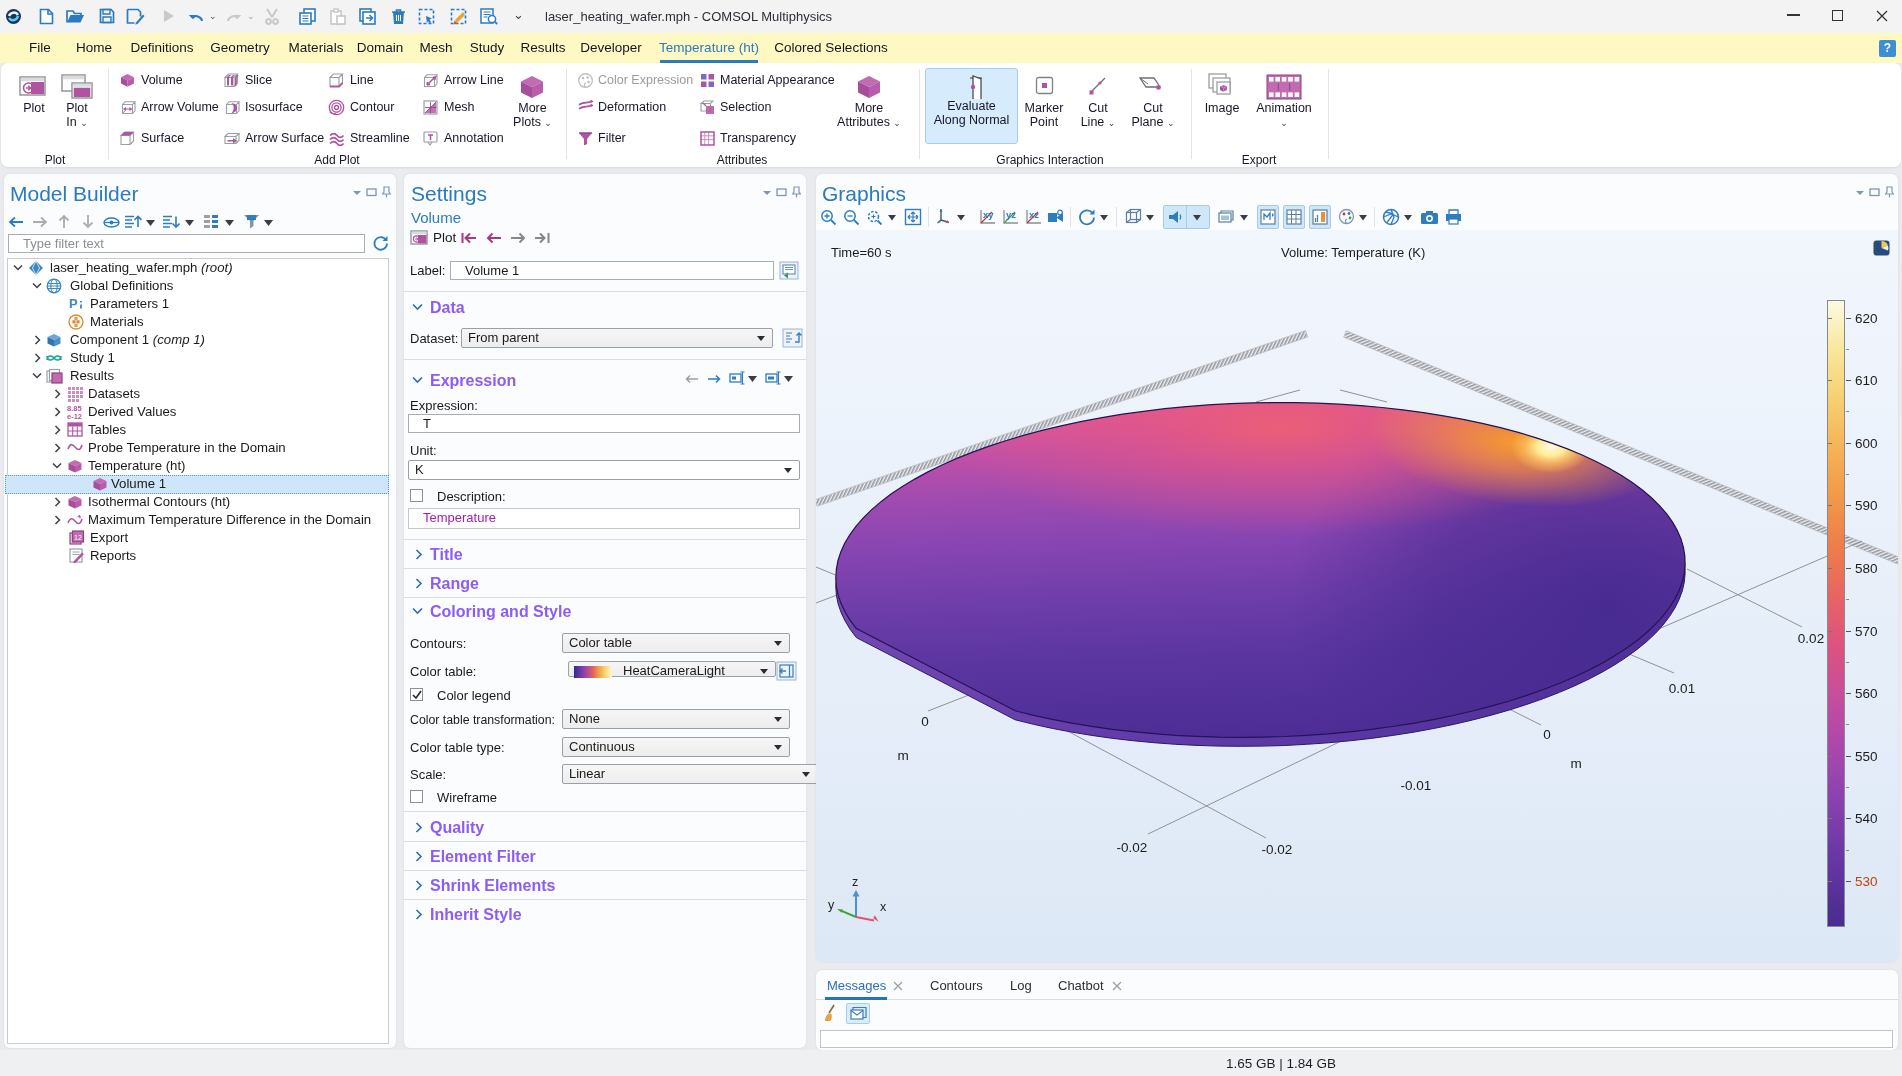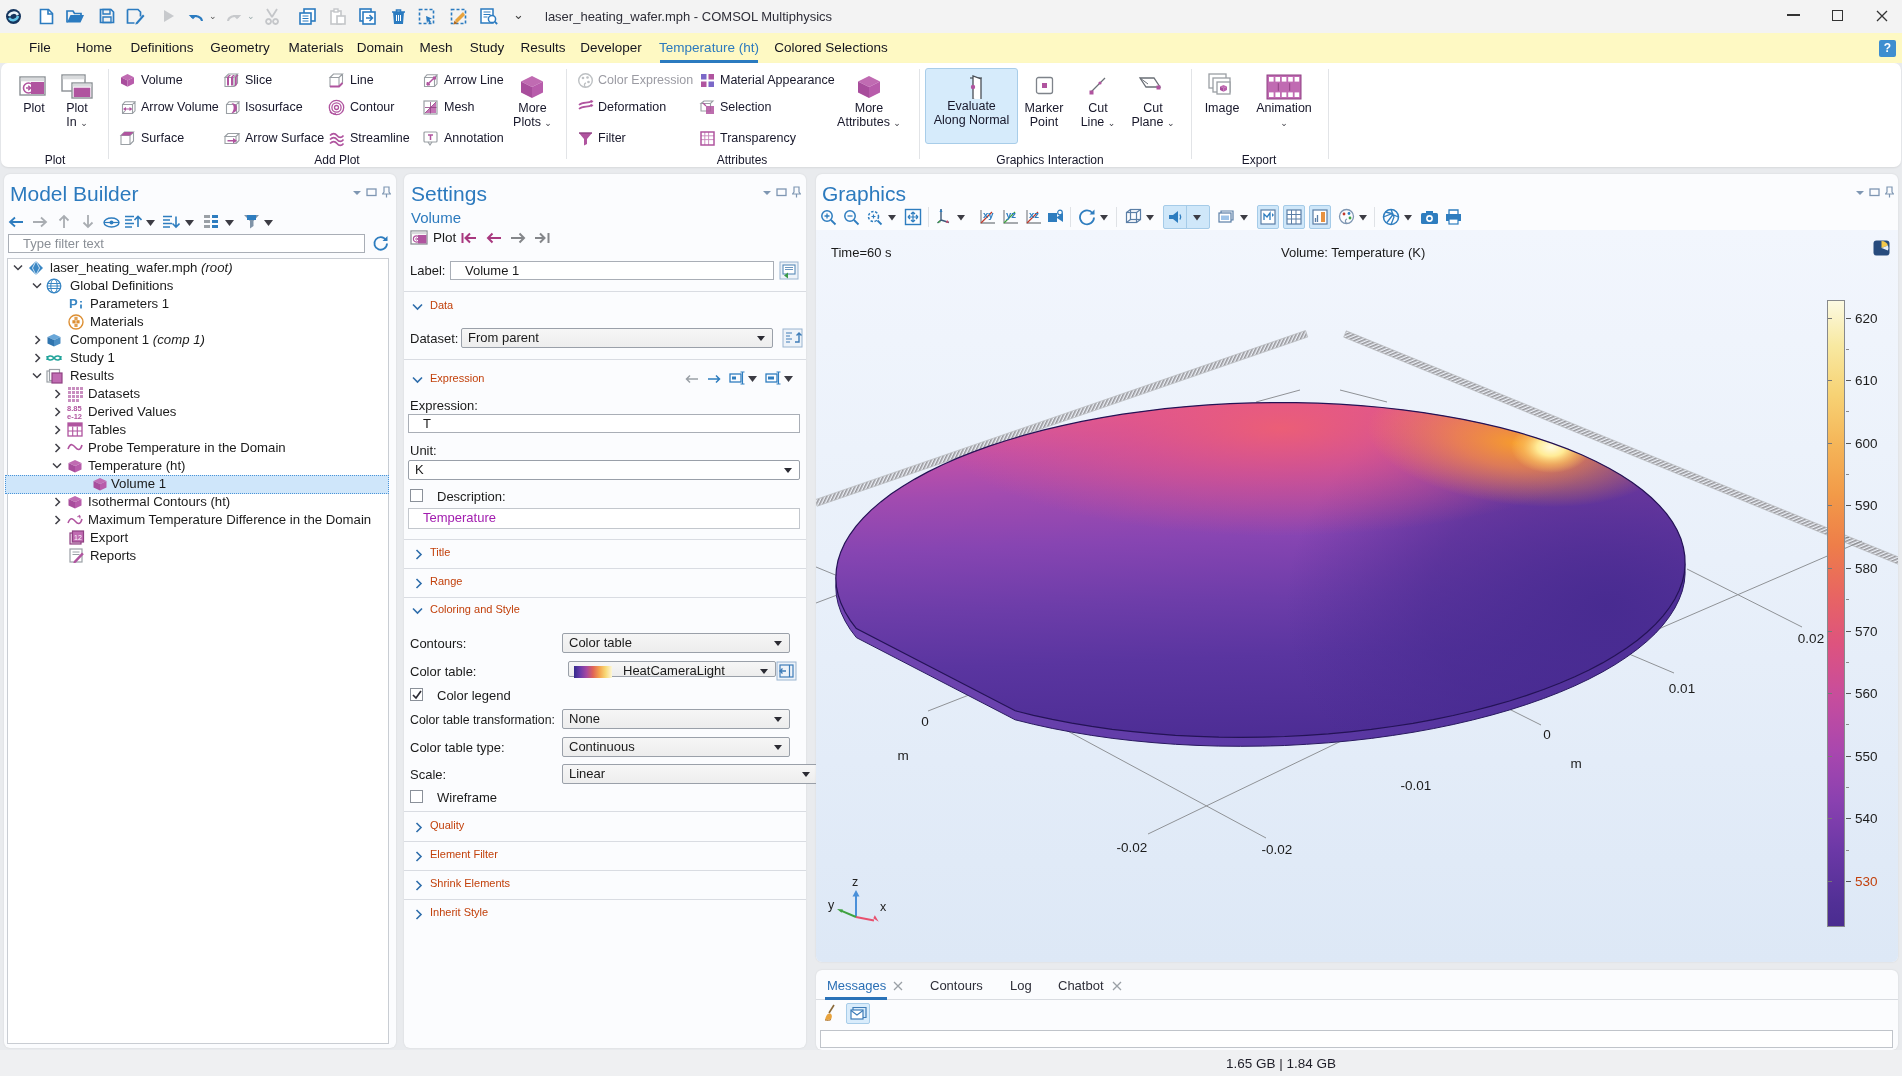--- a/index.html
+++ b/index.html
@@ -11,21 +11,21 @@
 .glabel{position:absolute;top:90px;transform:translateX(-50%);font-size:12px;color:#17172a;white-space:nowrap}
 .rbtn{position:absolute;font-size:12.5px;color:#17172a;white-space:nowrap;height:17px;line-height:17px}
 .bigbtn{position:absolute;text-align:center;font-size:12.5px;color:#17172a;line-height:13.5px}
 .gray{color:#9b9ba3}
 .dd{color:#3c3c44;font-size:9px}
 .tt{font-size:13px;color:#1a1a1a}
 svg{display:block}
 
 .panel{position:absolute;background:#fbfcfe;border-radius:6px;box-shadow:0 0 2px rgba(0,0,0,.10)}
 .ptitle{position:absolute;font-size:21px;color:#2c7abe;white-space:nowrap}
-.sect{position:absolute;font-size:11px;font-weight:normal;color:#c2410c;white-space:nowrap}
+.sect{position:absolute;font-size:16px;font-weight:bold;color:#8b5cf6;white-space:nowrap}
 .inp{position:absolute;background:#fff;border:1px solid #a9aeb6;font-size:13px;color:#1a1a1a;padding:0 14px;line-height:17px}
 .cmb{position:absolute;background:linear-gradient(#f6f6f6,#ededed);border:1px solid #9aa0a9;border-radius:2px;font-size:13px;color:#1a1a1a;padding:0 6px;line-height:17px}
 .caret{position:absolute;right:7px;top:7px;width:0;height:0;border-left:4px solid transparent;border-right:4px solid transparent;border-top:5px solid #2b2b33}
 .sepln{position:absolute;left:0;width:402px;height:1px;background:#d9dce2}
 .cbx{position:absolute;width:13px;height:13px;background:#fff;border:1px solid #8a9099}
 .treerow{position:absolute;white-space:nowrap;font-size:13.2px;color:#1a1a1a;height:18px;line-height:18px}
 </style></head>
 <body>
 
 <div id="titlebar">

